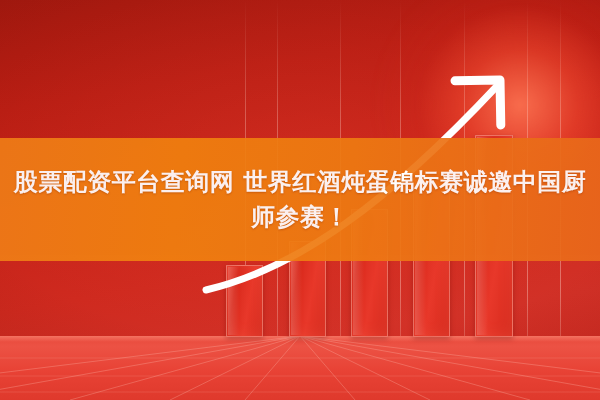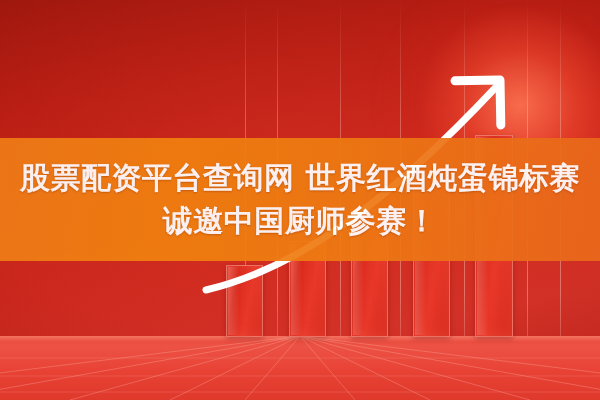--- a/index.html
+++ b/index.html
@@ -120,21 +120,21 @@
     background: linear-gradient(96deg, #ef7c17 0%, #f0800f 30%, #ee7a12 58%, #eb6f18 82%, #e9681b 100%);
     opacity: 0.93;
     display: flex;
     align-items: center;
     justify-content: center;
   }
   .band-text {
     width: 584px;
     text-align: center;
     color: #ffffff;
-    font-size: 30px;
+    font-size: 24px;
     font-weight: bold;
     line-height: 1.42;
     letter-spacing: 0.5px;
     text-shadow: 0 1px 2px rgba(150,55,0,0.45);
     white-space: normal;
   }
 </style>
 </head>
 <body>
 

